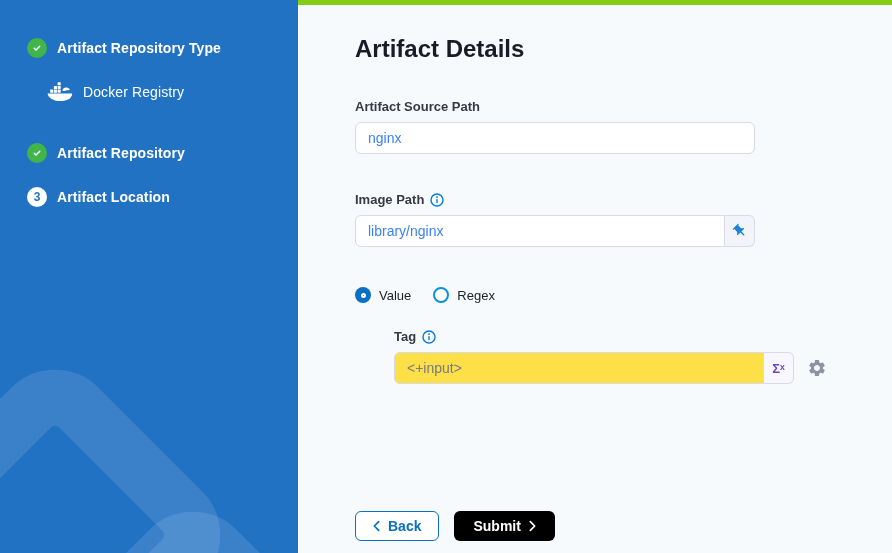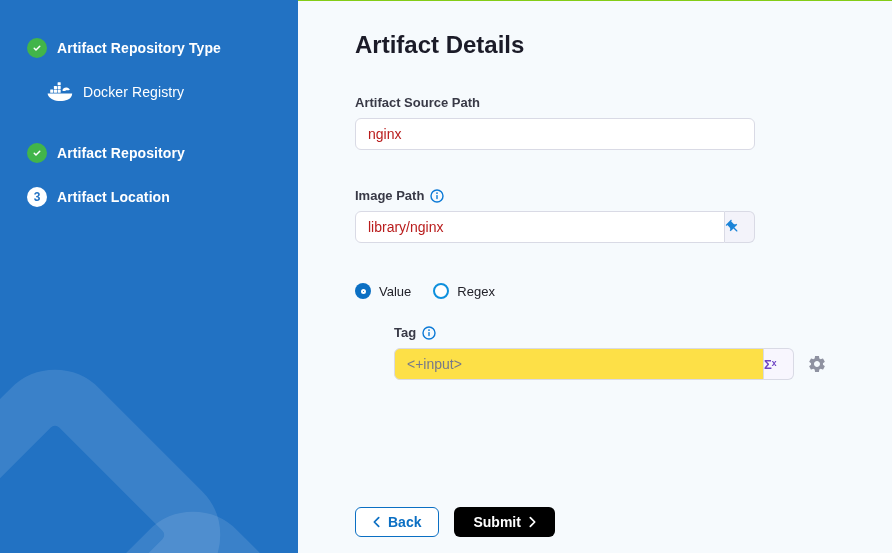--- a/index.html
+++ b/index.html
@@ -50,52 +50,52 @@
     border-radius: 62px;
     transform: rotate(45deg);
   }
   .wm1 { width: 270px; height: 270px; left: -80px; top: 400px; }
   .wm2 { width: 270px; height: 270px; left: 58px; top: 542px; }
 
   
   .main {
     flex: 1; height: 553px;
     background: #f6fafd;
-    border-top: 1px solid #84cc16;
+    border-top: 5px solid #84cc16;
     overflow: hidden;
   }
   .content { padding: 30px 40px 0 57px; }
   .page-title {
     margin: 0 0 36px 0;
     font-size: 24px; font-weight: 700; color: #1b1b28;
   }
   .field { margin-bottom: 38px; }
   .field-label {
     display: flex; align-items: center; gap: 6px;
     font-size: 13px; font-weight: 600; color: #383946;
     margin-bottom: 8px;
   }
   .text-input {
     width: 400px; height: 32px;
     border: 1px solid #d9dae5; border-radius: 6px;
     background: #ffffff;
     font-family: "Liberation Sans", sans-serif;
-    font-size: 14px; color: #b91c1c;
+    font-size: 14px; color: #3b82f6;
     padding: 0 12px; outline: none;
   }
   .composite { display: flex; width: 400px; }
   .composite .text-input {
     flex: 1; width: auto;
     border-radius: 6px 0 0 6px;
   }
   .suffix-btn {
     width: 30px; height: 32px;
     border: 1px solid #d9dae5; border-left: none;
     border-radius: 0 6px 6px 0;
-    display: flex; align-items: center; justify-content: flex-start;
+    display: flex; align-items: center; justify-content: center;
     cursor: pointer; padding: 0;
   }
   .pin-suffix { background: #f3f3fa; }
   .exp-suffix { background: #f8f6fe; }
   .exp-label {
     color: #6d44c4; font-size: 13px; font-weight: 700;
     line-height: 1;
   }
   .radio-row {
     display: flex; align-items: center; gap: 22px;

